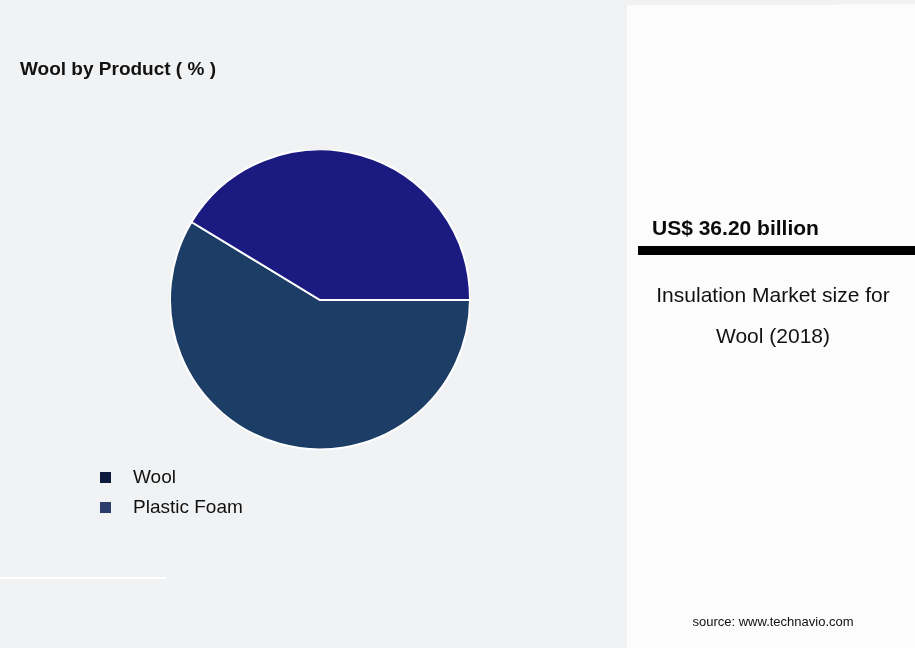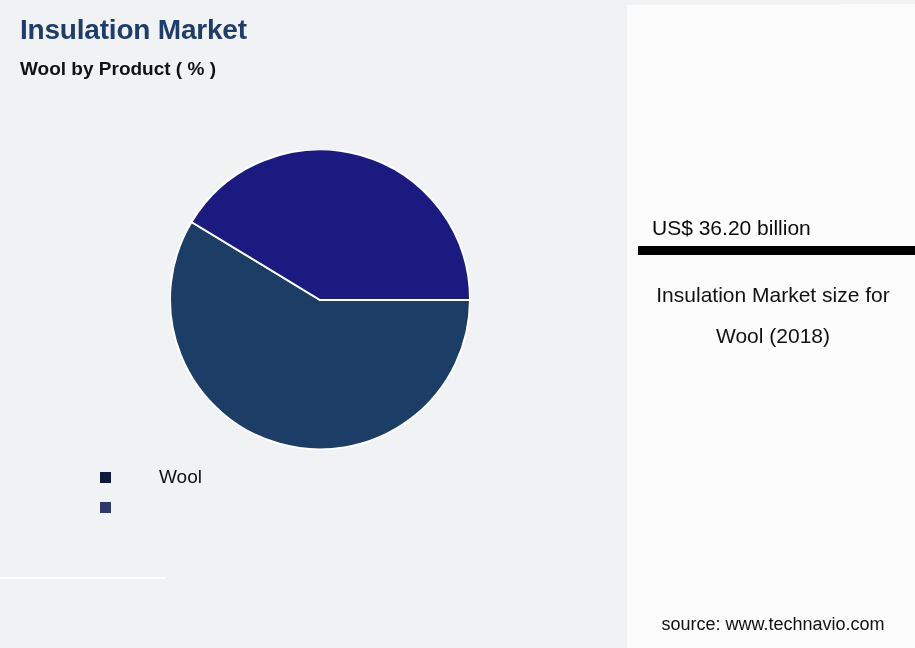--- a/index.html
+++ b/index.html
@@ -72,21 +72,21 @@
     display: flex;
     align-items: center;
     height: 30px;
   }
   .legend-swatch {
     width: 11px;
     height: 11px;
     flex: 0 0 11px;
   }
   .legend-label {
-    margin-left: 48px;
+    margin-left: 22px;
     font-size: 19px;
     color: #111111;
     white-space: nowrap;
   }
 
   .baseline-rule {
     position: absolute;
     left: 0;
     top: 577px;
     width: 166px;
@@ -111,21 +111,21 @@
     height: 5px;
     background: #f1f2f4;
   }
 
   .kpi-value {
     position: absolute;
     left: 652px;
     top: 216px;
     width: 263px;
     font-size: 21px;
-    font-weight: normal;
+    font-weight: bold;
     color: #0a0a0a;
     white-space: nowrap;
   }
   .kpi-rule {
     position: absolute;
     left: 638px;
     top: 246px;
     width: 277px;
     height: 9px;
     background: #000000;
@@ -140,52 +140,52 @@
     line-height: 41px;
     color: #111111;
   }
 
   .source {
     position: absolute;
     left: 647px;
     top: 614px;
     width: 252px;
     text-align: center;
-    font-size: 18px;
+    font-size: 13px;
     color: #111111;
     white-space: nowrap;
   }
 </style>
 </head>
 <body>
 
 <div id="root">
 
   <div class="left-panel">
 
-    <div class="chart-title">Insulation Market</div>
 
     <div class="chart-subtitle">Wool by Product ( % )</div>
 
     <div class="pie-wrap">
       <svg width="300" height="300" viewBox="0 0 300 300" aria-hidden="true">
 
         <path d="M 150 150 L 21.5 72.0 A 150 150 0 1 0 300 150 Z" fill="#1c3d66" stroke="#ffffff" stroke-width="2"></path>
 
         <path d="M 150 150 L 300 150 A 150 150 0 0 0 21.5 72.0 Z" fill="#1a1a80" stroke="#ffffff" stroke-width="2"></path>
       </svg>
     </div>
 
     <div class="legend">
       <div class="legend-row">
         <span class="legend-swatch" style="background:#0d1a3d"></span>
         <span class="legend-label">Wool</span>
       </div>
       <div class="legend-row">
         <span class="legend-swatch" style="background:#2b3b6b"></span>
+        <span class="legend-label">Plastic Foam</span>
       </div>
     </div>
 
     <div class="baseline-rule"></div>
   </div>
 
   <div class="right-panel"></div>
   <div class="right-panel-notch"></div>
 
   <div class="kpi-value">US$ 36.20 billion</div>

